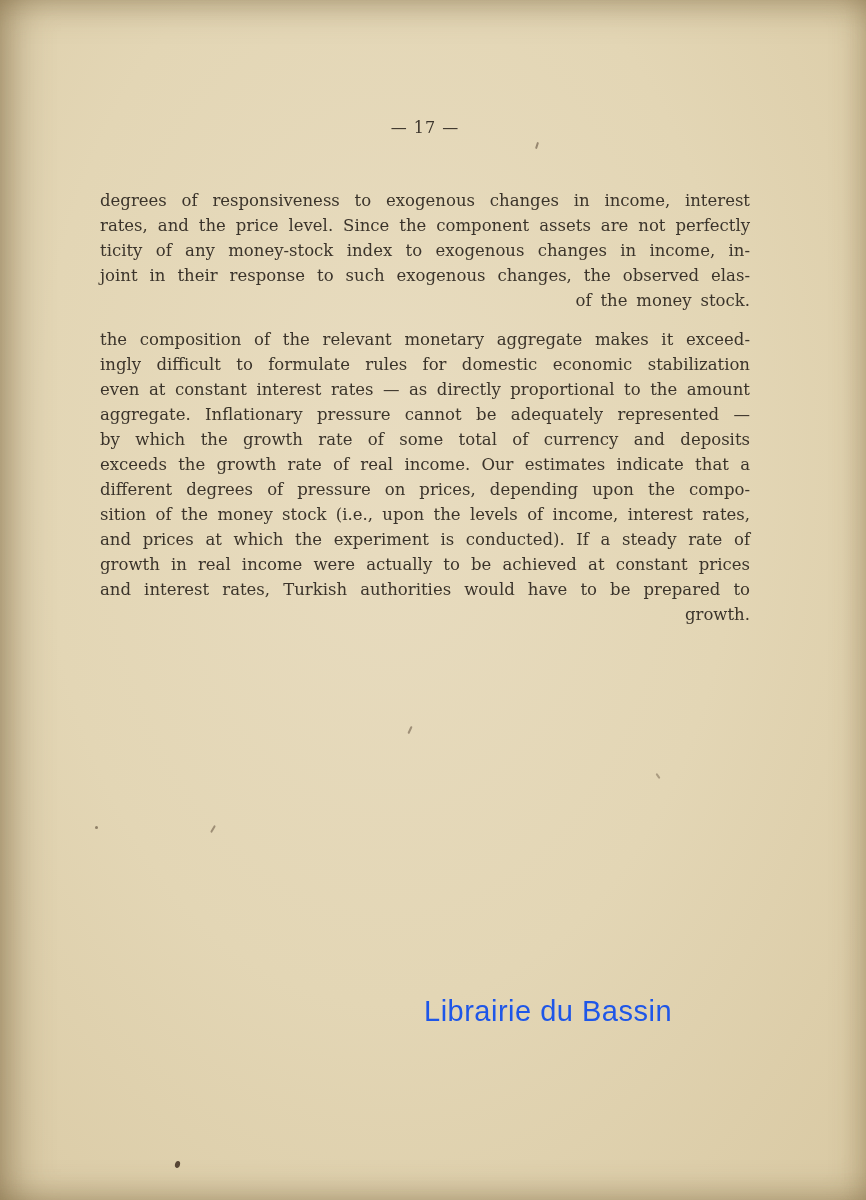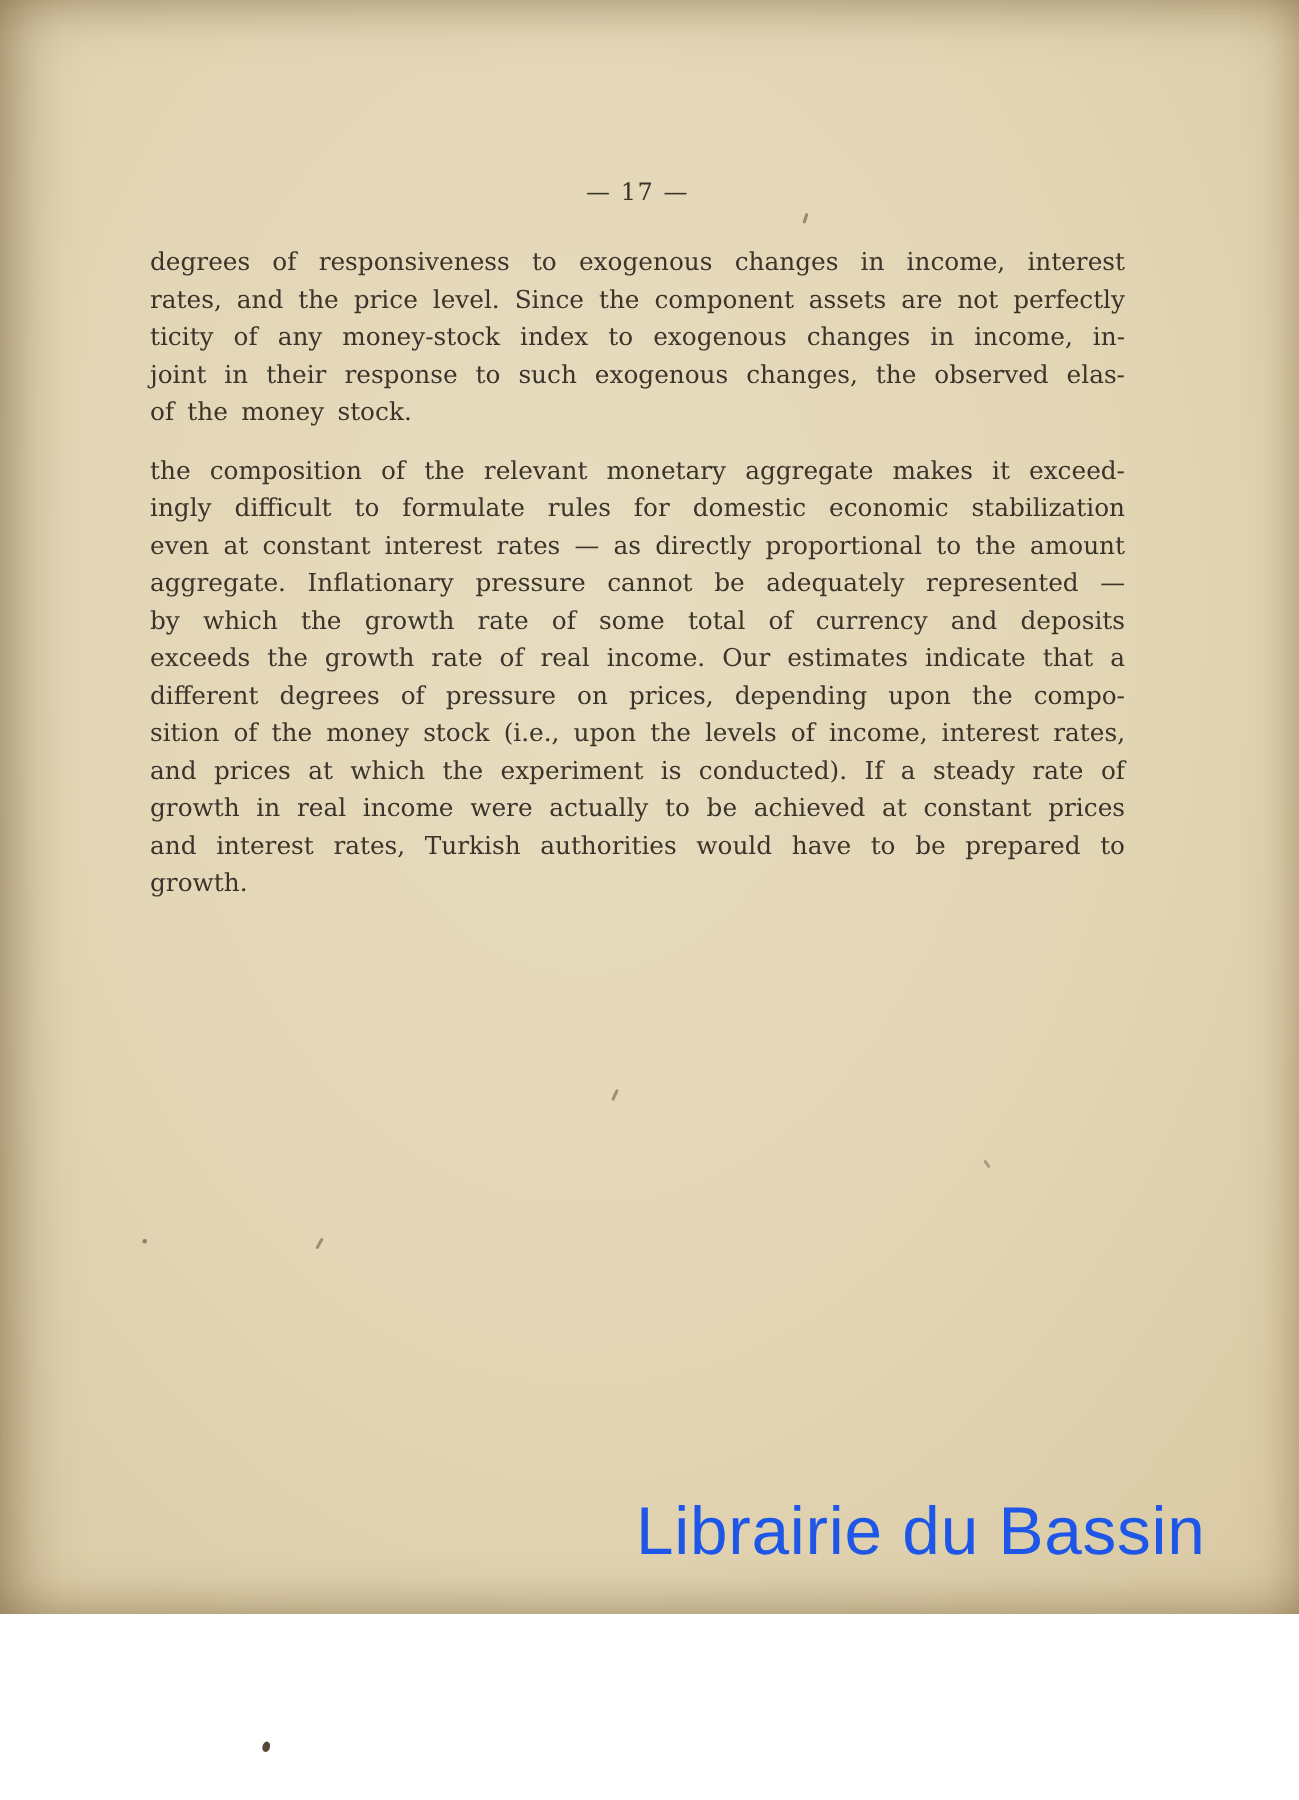--- a/index.html
+++ b/index.html
@@ -8,21 +8,21 @@
   }
   body {
     width: 866px;
     height: 1200px;
     overflow: hidden;
     font-family: "DejaVu Serif", serif;
   }
   .page {
     position: relative;
     width: 866px;
-    height: 1076px;
+    height: 1200px;
     background: radial-gradient(ellipse at 45% 38%, #e8dcc0 0%, #e3d6b5 52%, #d9c9a3 100%);
     box-shadow:
       inset 30px 0 40px -18px rgba(105, 82, 44, 0.45),
       inset -18px 0 32px -14px rgba(105, 82, 44, 0.30),
       inset 0 22px 36px -18px rgba(105, 82, 44, 0.35),
       inset 0 -20px 34px -16px rgba(105, 82, 44, 0.30);
     color: #3b342b;
   }
   .page-number {
     position: absolute;
@@ -30,49 +30,49 @@
     left: 100px;
     width: 650px;
     text-align: center;
     font-size: 16px;
     letter-spacing: 1px;
     color: #3b342b;
   }
   .text-block {
     position: absolute;
     left: 100px;
-    top: 162px;
+    top: 188px;
     width: 650px;
     font-size: 16.5px;
     line-height: 25px;
     color: #3b342b;
   }
   .para { margin: 0; padding: 0; }
   .para + .para { margin-top: 14px; }
   .line {
     display: block;
     height: 25px;
     white-space: nowrap;
   }
   .line.j {
     white-space: normal;
     text-align: justify;
     text-align-last: justify;
   }
   .line.last {
-    text-align: left;
+    text-align: right;
     word-spacing: 0.22em;
   }
   .line.indent { padding-left: 32px; }
   .watermark {
     position: absolute;
     left: 424px;
     top: 995px;
     font-family: "Liberation Sans", sans-serif;
-    font-size: 45px;
+    font-size: 29px;
     font-weight: 400;
     letter-spacing: 0.5px;
     color: #1e56e8;
     white-space: nowrap;
   }
   .speck {
     position: absolute;
     background: #574634;
     border-radius: 50%;
   }

